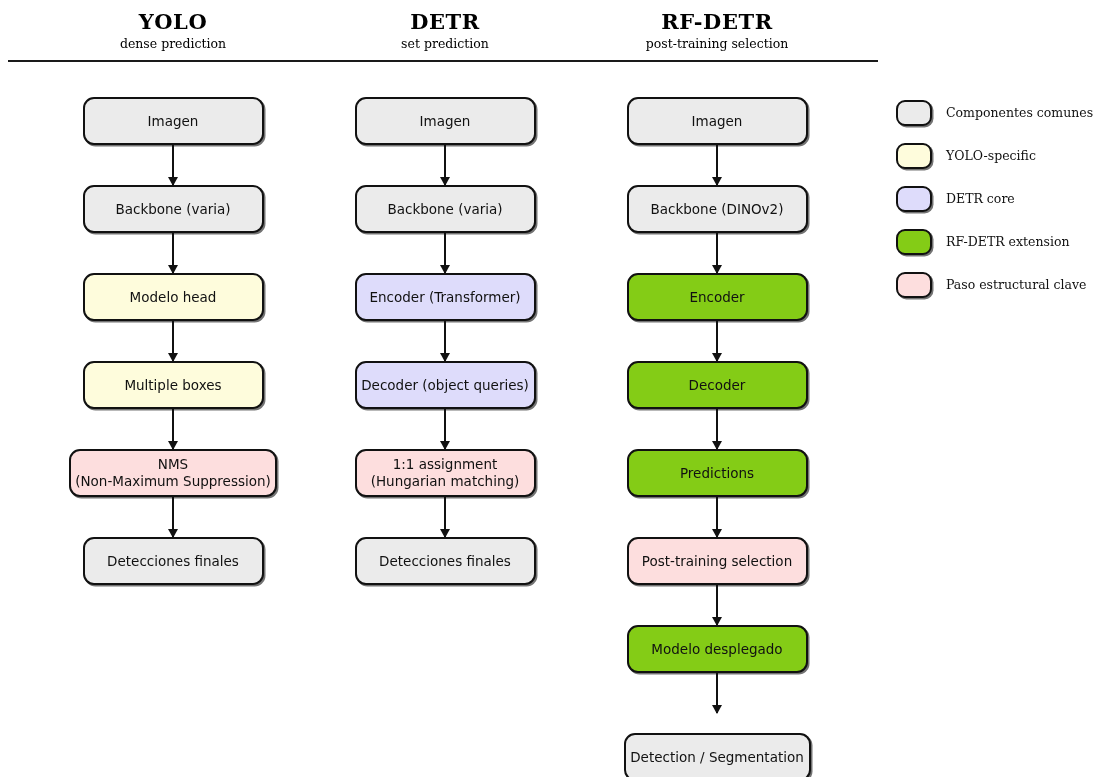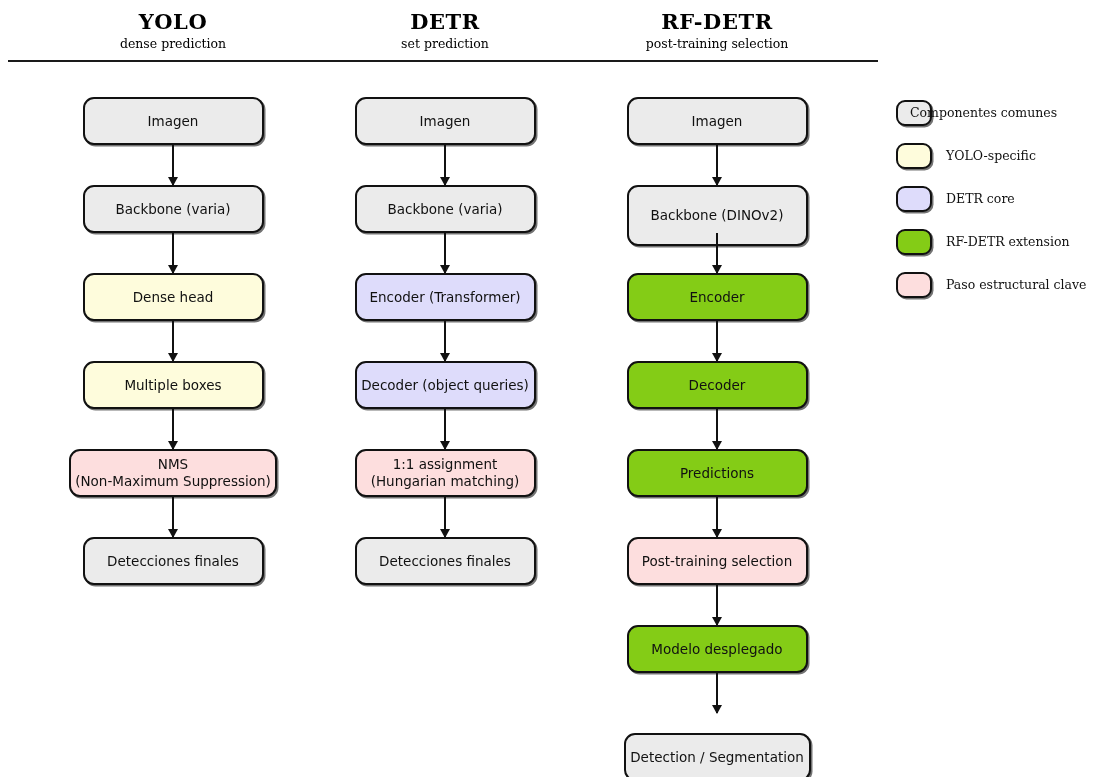--- a/index.html
+++ b/index.html
@@ -133,21 +133,21 @@
     </div>
     <div class="node fill-gray" style="left: 82.5px; top: 97px; width: 181px; height: 48px;">
       <div>Imagen</div>
     </div>
     <div class="arrow" style="left: 171.8px; top: 145px; height: 40px;"></div>
     <div class="node fill-gray" style="left: 82.5px; top: 185px; width: 181px; height: 48px;">
       <div>Backbone (varia)</div>
     </div>
     <div class="arrow" style="left: 171.8px; top: 233px; height: 40px;"></div>
     <div class="node fill-yellow" style="left: 82.5px; top: 273px; width: 181px; height: 48px;">
-      <div>Dense head</div>
+      <div>Modelo head</div>
     </div>
     <div class="arrow" style="left: 171.8px; top: 321px; height: 40px;"></div>
     <div class="node fill-yellow" style="left: 82.5px; top: 361px; width: 181px; height: 48px;">
       <div>Multiple boxes</div>
     </div>
     <div class="arrow" style="left: 171.8px; top: 409px; height: 40px;"></div>
     <div class="node fill-pink" style="left: 69px; top: 449px; width: 208px; height: 48px;">
       <div>NMS<br>(Non-Maximum Suppression)</div>
     </div>
     <div class="arrow" style="left: 171.8px; top: 497px; height: 40px;"></div>
@@ -174,21 +174,21 @@
       <div>1:1 assignment<br>(Hungarian matching)</div>
     </div>
     <div class="arrow" style="left: 443.8px; top: 497px; height: 40px;"></div>
     <div class="node fill-gray" style="left: 354.5px; top: 537px; width: 181px; height: 48px;">
       <div>Detecciones finales</div>
     </div>
     <div class="node fill-gray" style="left: 626.5px; top: 97px; width: 181px; height: 48px;">
       <div>Imagen</div>
     </div>
     <div class="arrow" style="left: 715.8px; top: 145px; height: 40px;"></div>
-    <div class="node fill-gray" style="left: 626.5px; top: 185px; width: 181px; height: 61px;">
+    <div class="node fill-gray" style="left: 626.5px; top: 185px; width: 181px; height: 48px;">
       <div>Backbone (DINOv2)</div>
     </div>
     <div class="arrow" style="left: 715.8px; top: 233px; height: 40px;"></div>
     <div class="node fill-green" style="left: 626.5px; top: 273px; width: 181px; height: 48px;">
       <div>Encoder</div>
     </div>
     <div class="arrow" style="left: 715.8px; top: 321px; height: 40px;"></div>
     <div class="node fill-green" style="left: 626.5px; top: 361px; width: 181px; height: 48px;">
       <div>Decoder</div>
     </div>
@@ -202,21 +202,21 @@
     </div>
     <div class="arrow" style="left: 715.8px; top: 585px; height: 40px;"></div>
     <div class="node fill-green" style="left: 626.5px; top: 625px; width: 181px; height: 48px;">
       <div>Modelo desplegado</div>
     </div>
     <div class="arrow" style="left: 715.8px; top: 673px; height: 40px;"></div>
     <div class="node fill-gray" style="left: 623.5px; top: 713px; width: 187px; height: 48px; margin-top: 20px;">
       <div>Detection / Segmentation</div>
     </div>
     <div class="legend-swatch fill-gray" style="left: 896px; top: 100px;"></div>
-    <div class="legend-label" style="left: 910px; top: 100px;">Componentes comunes</div>
+    <div class="legend-label" style="left: 946px; top: 100px;">Componentes comunes</div>
     <div class="legend-swatch fill-yellow" style="left: 896px; top: 143px;"></div>
     <div class="legend-label" style="left: 946px; top: 143px;">YOLO-specific</div>
     <div class="legend-swatch fill-blue" style="left: 896px; top: 186px;"></div>
     <div class="legend-label" style="left: 946px; top: 186px;">DETR core</div>
     <div class="legend-swatch fill-green" style="left: 896px; top: 229px;"></div>
     <div class="legend-label" style="left: 946px; top: 229px;">RF-DETR extension</div>
     <div class="legend-swatch fill-pink" style="left: 896px; top: 272px;"></div>
     <div class="legend-label" style="left: 946px; top: 272px;">Paso estructural clave</div>
   </div>
 

